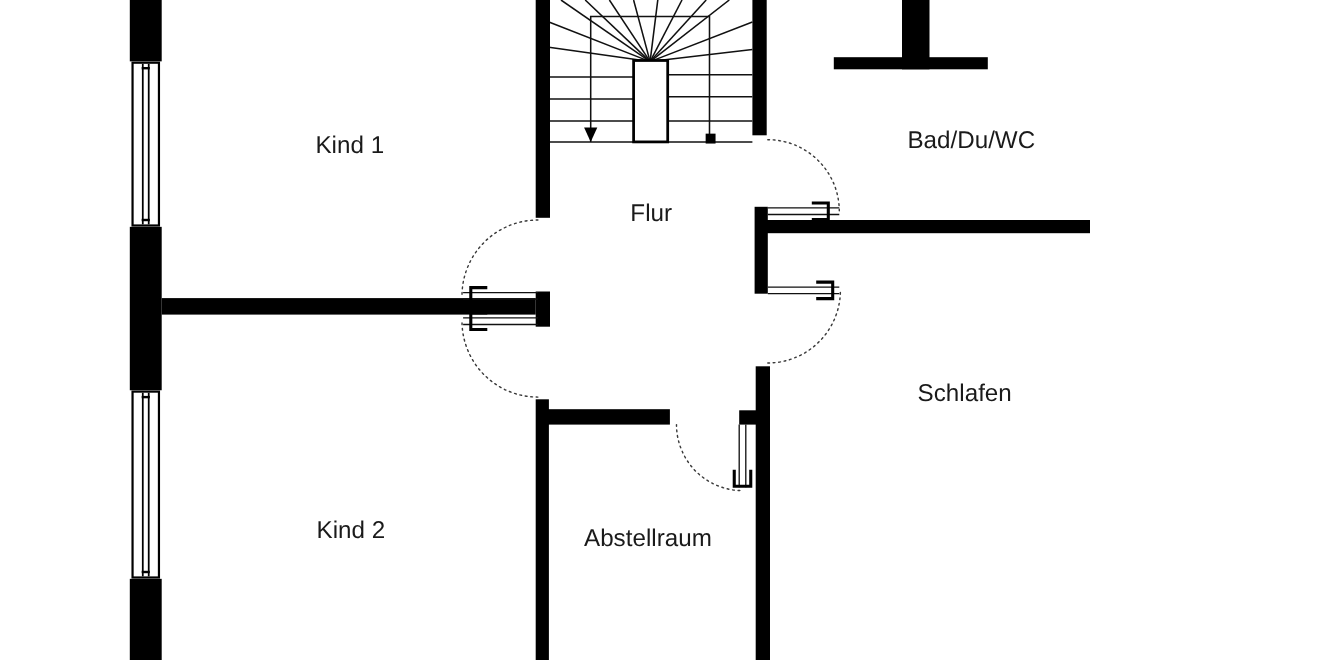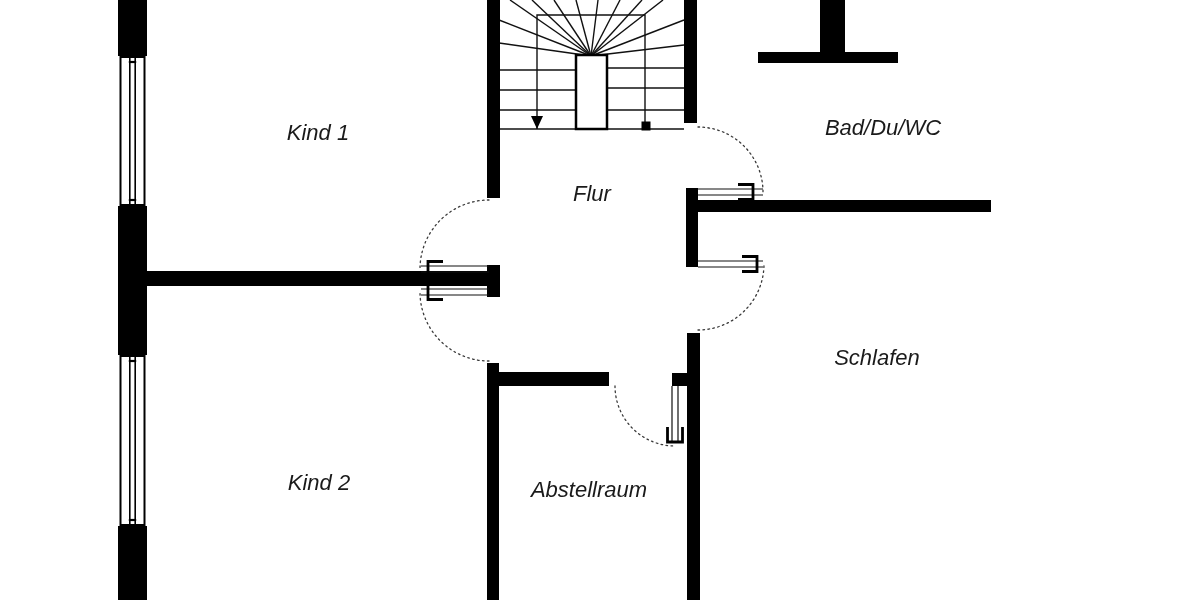--- a/index.html
+++ b/index.html
@@ -4,21 +4,20 @@
 <title>Floor Plan</title>
 <style>
   html, body { margin: 0; padding: 0; background: #ffffff; }
   .plan-wrap {
     position: relative;
     width: 991px;
     height: 600px;
     background: #ffffff;
     overflow: hidden;
     font-family: "Liberation Sans", sans-serif;
-    font-style: italic;
   }
   svg { display: block; }
   text { font-family: "Liberation Sans", sans-serif; }
 </style>
 </head>
 <body>
 
 <div class="plan-wrap">
   <svg id="plan-svg" width="1200" height="600" viewBox="0 0 1200 600">
       <rect x="0" y="0" width="1200" height="600" fill="#ffffff"></rect>

